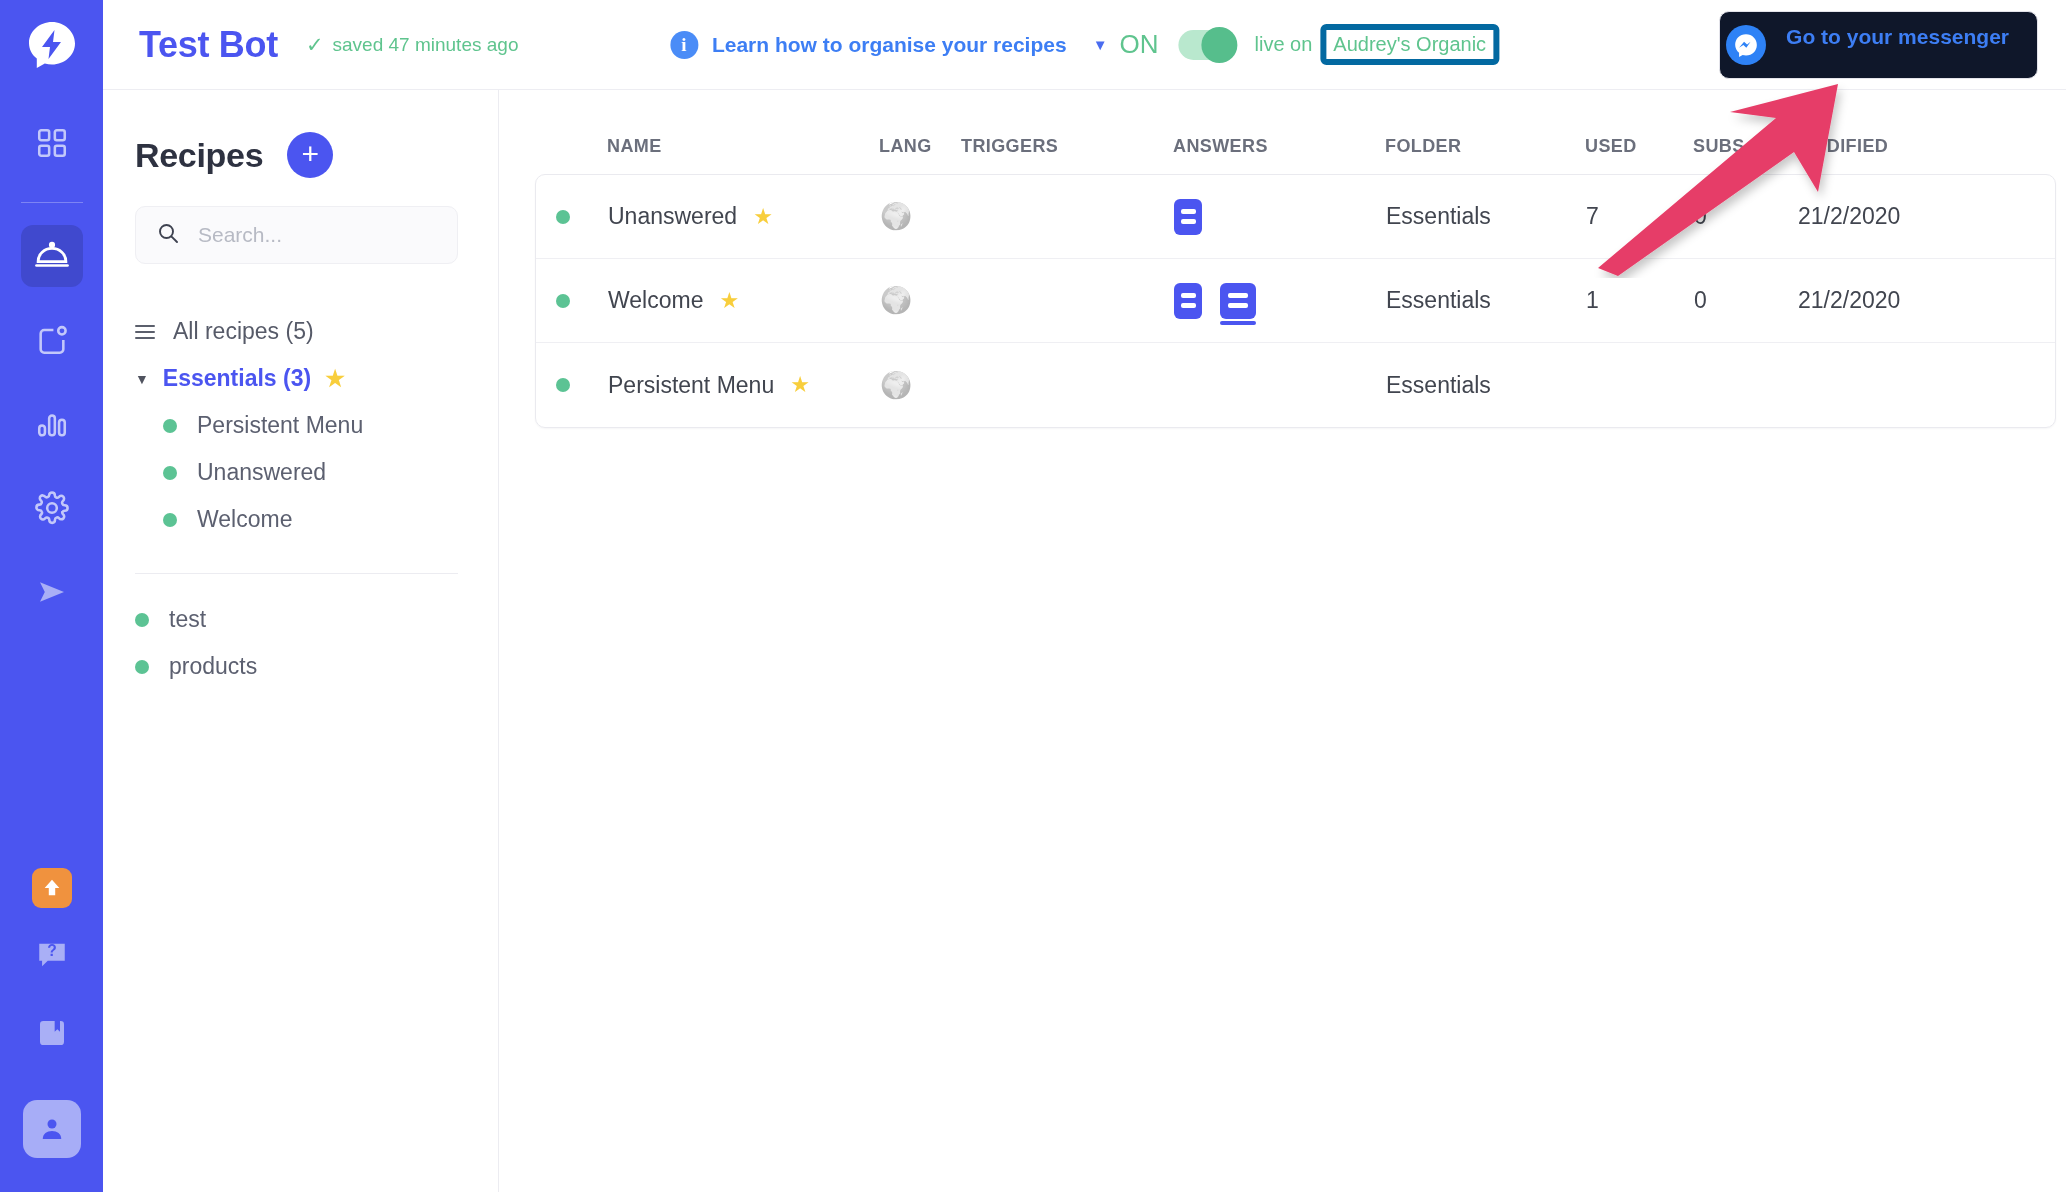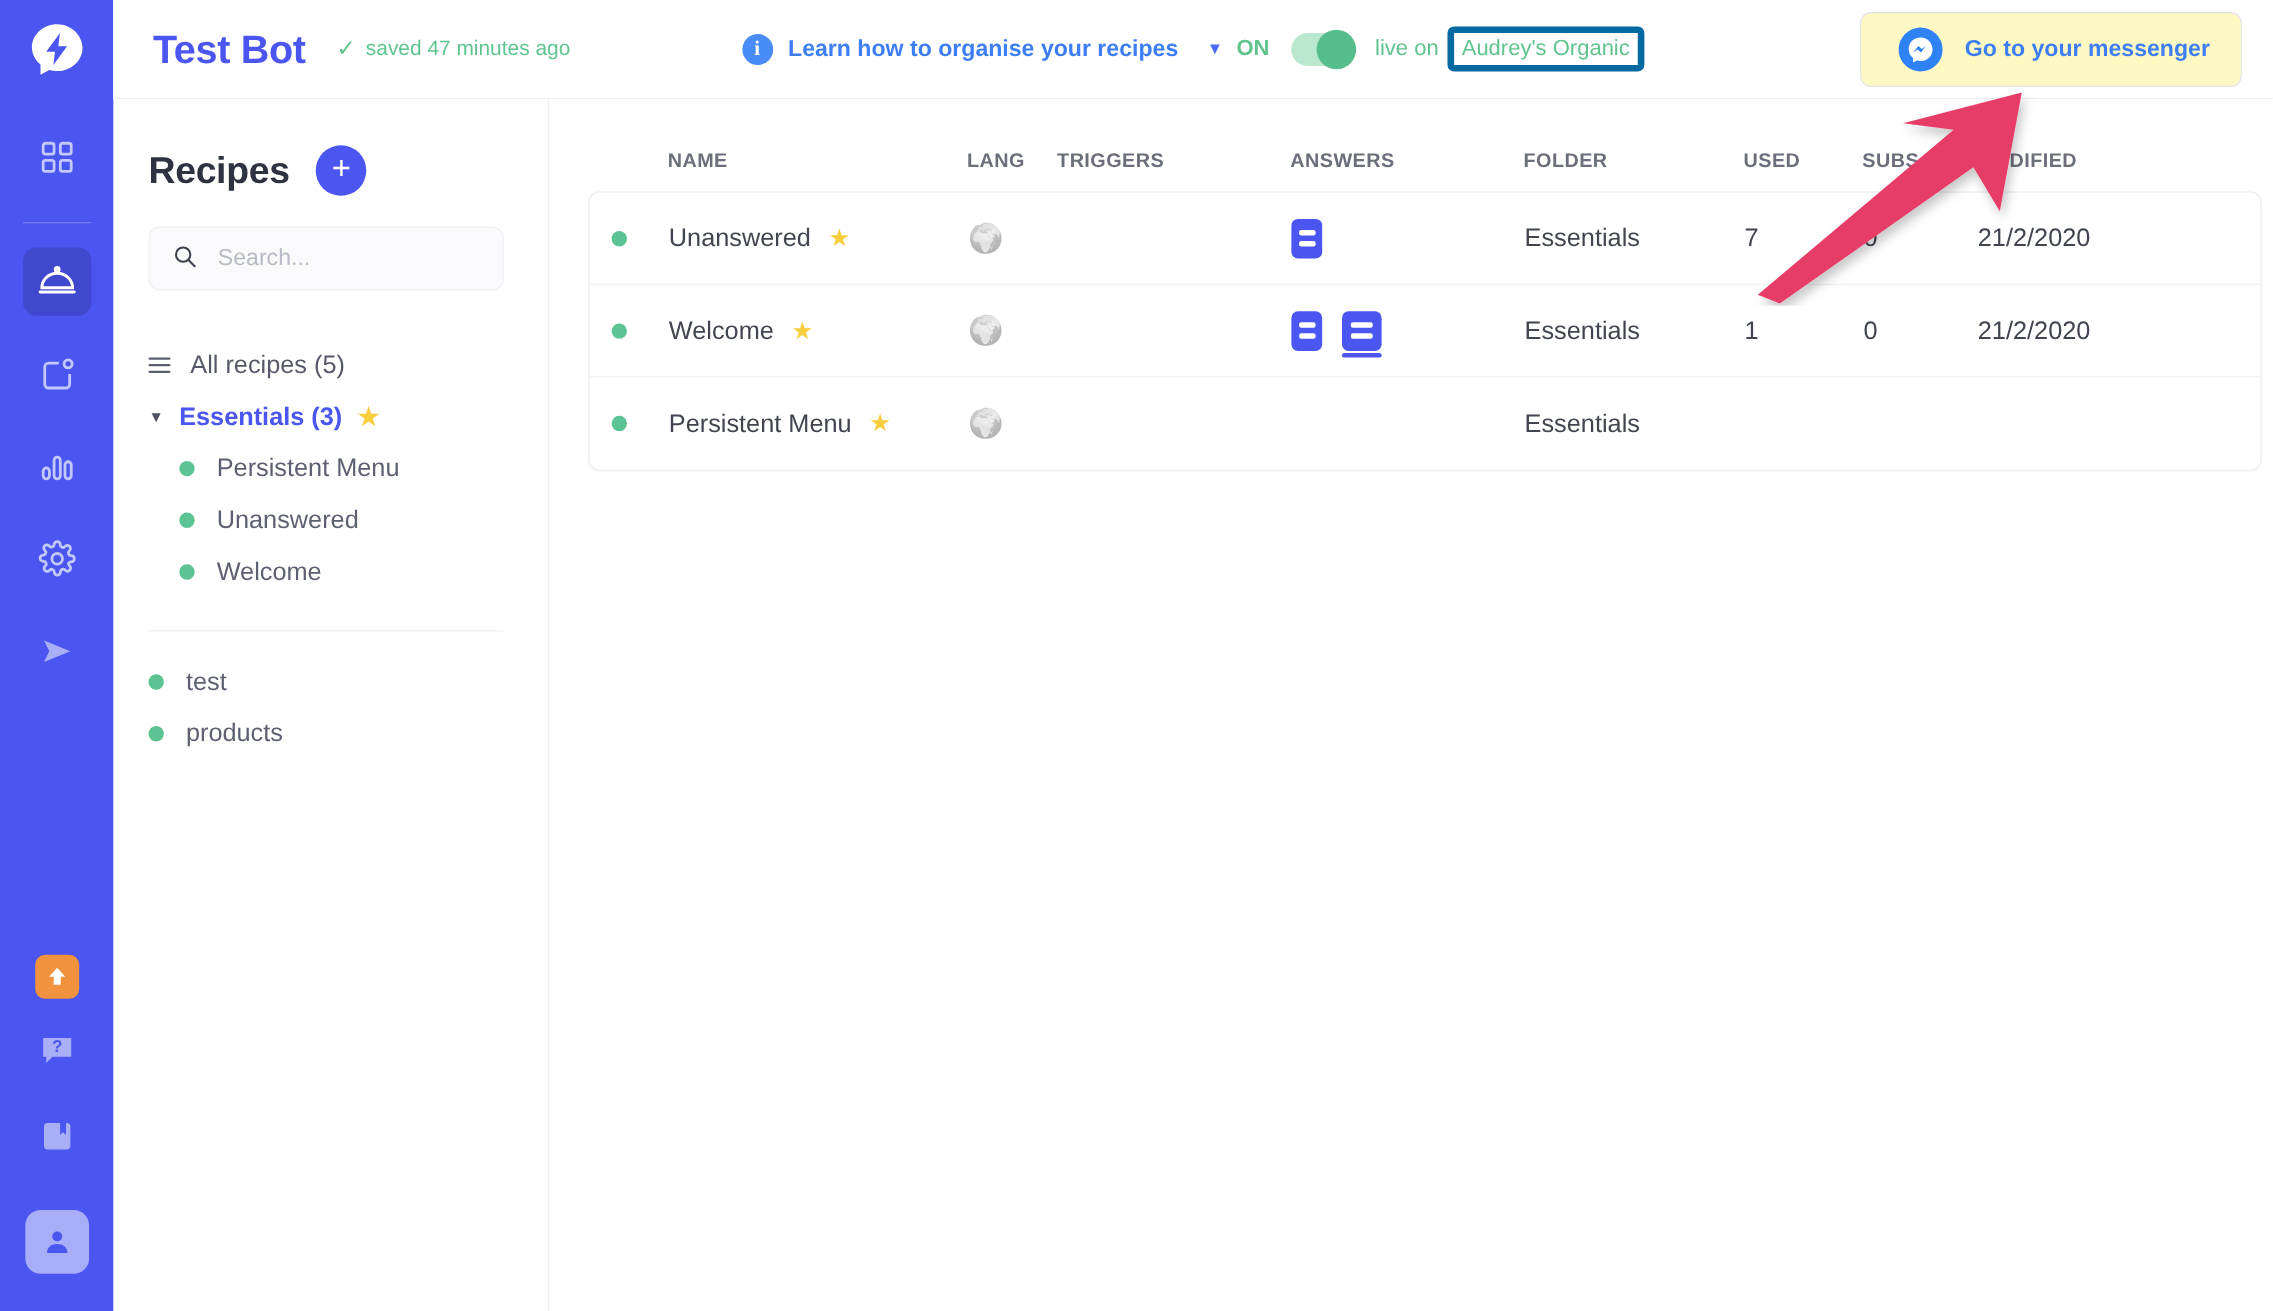--- a/index.html
+++ b/index.html
@@ -72,41 +72,41 @@
     display: flex; align-items: center; justify-content: center;
     font-size: 19px; font-weight: 700; font-family: "Liberation Serif", serif;
     margin-right: 14px;
   }
   .learn-link {
     color: #3D7EF4; font-size: 21px; font-weight: 700; cursor: pointer;
   }
   .caret-down {
     margin-left: 26px; color: #4A6CF0; font-size: 15px;
   }
-  .on-label { color: #5FC48E; font-size: 20px; font-weight: 700; margin-left: 12px; }
+  .on-label { color: #5FC48E; font-size: 26px; font-weight: 400; margin-left: 12px; }
   .toggle {
     width: 56px; height: 30px; border-radius: 15px;
     background: #B9E8CE; margin-left: 20px; position: relative; cursor: pointer;
   }
   .toggle .knob {
     position: absolute; right: -3px; top: -3px;
     width: 36px; height: 36px; border-radius: 50%;
     background: #56BE8C;
   }
   .live-on { color: #5FC48E; font-size: 20px; margin-left: 20px; }
   .page-badge {
     margin-left: 8px; border: 6px solid #0369a1; border-radius: 6px;
     color: #5FC48E; font-size: 20px; padding: 3px 7px;
   }
 
   .messenger-btn {
     margin-left: auto;
-    display: flex; align-items: center; gap: 20px;
+    display: flex; align-items: flex-start; gap: 20px;
     border: 1px solid #E3E3EA; border-radius: 10px;
-    background: #fef9c3; padding: 13px 28px 13px 34px;
+    background: #0f172a; padding: 13px 28px 13px 6px;
     cursor: pointer;
   }
   .messenger-btn .label { color: #3D7EF4; font-size: 21px; font-weight: 700; }
   .msg-circle {
     width: 40px; height: 40px; border-radius: 50%;
     background: #2E82F6; display: flex; align-items: center; justify-content: center;
   }
 
   
   .body { flex: 1 1 auto; display: flex; min-height: 0; background: #fff; }

